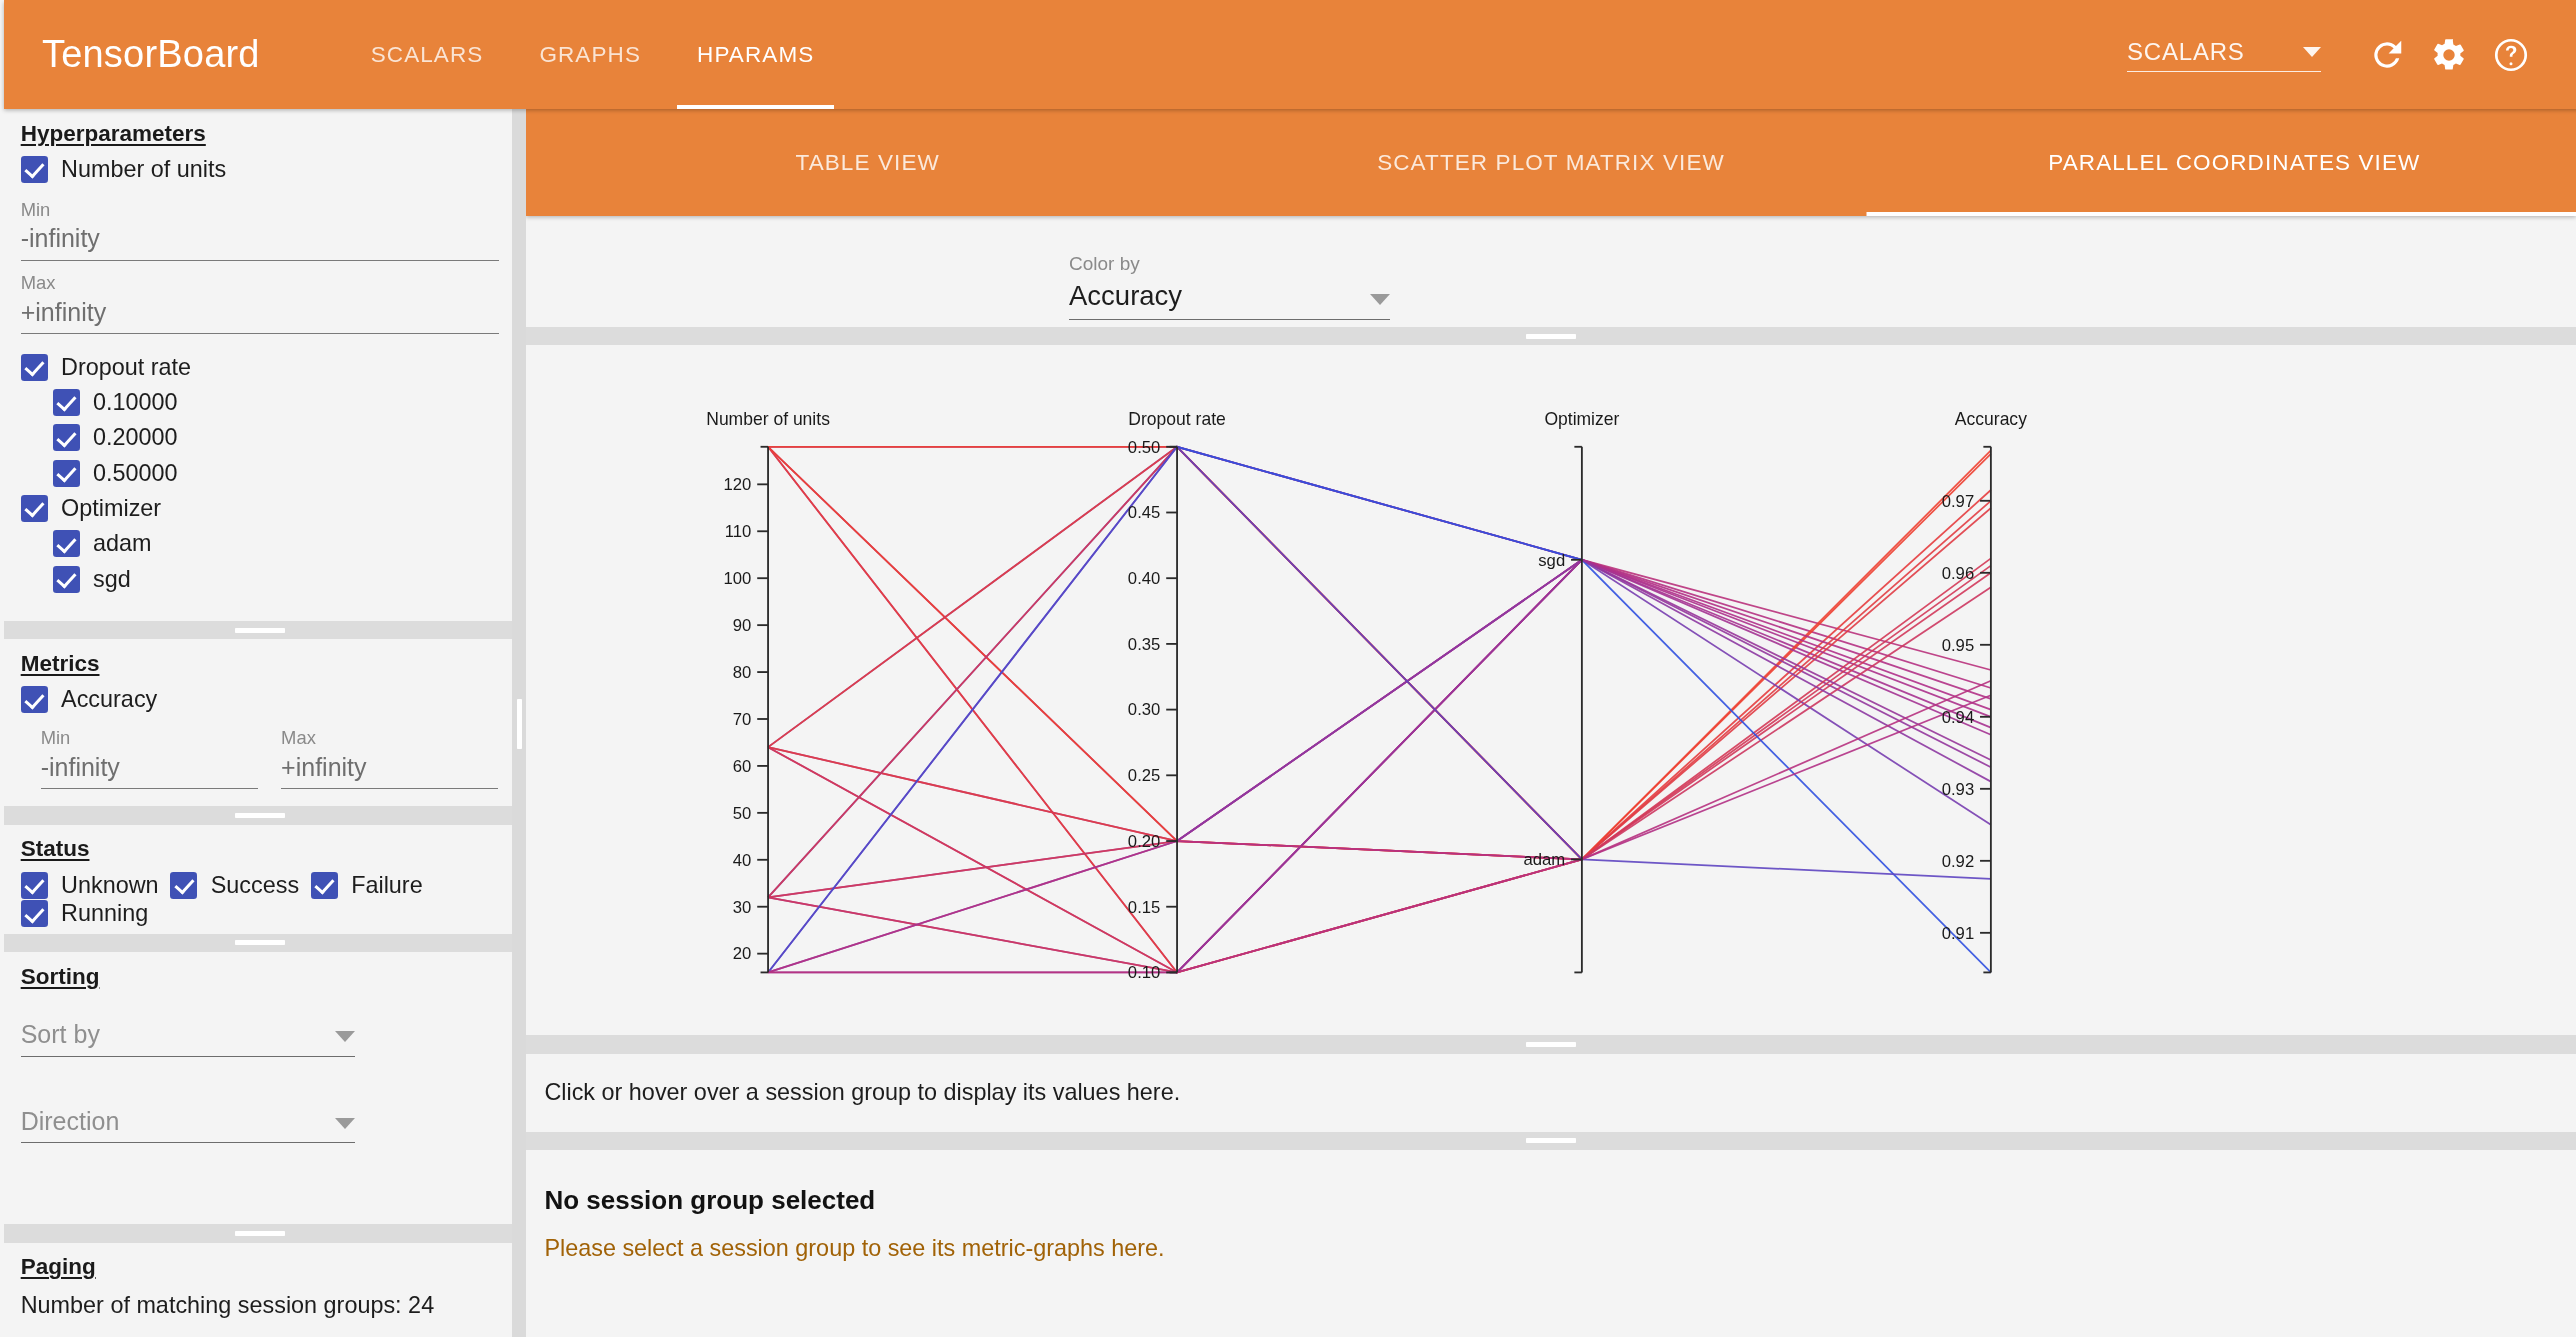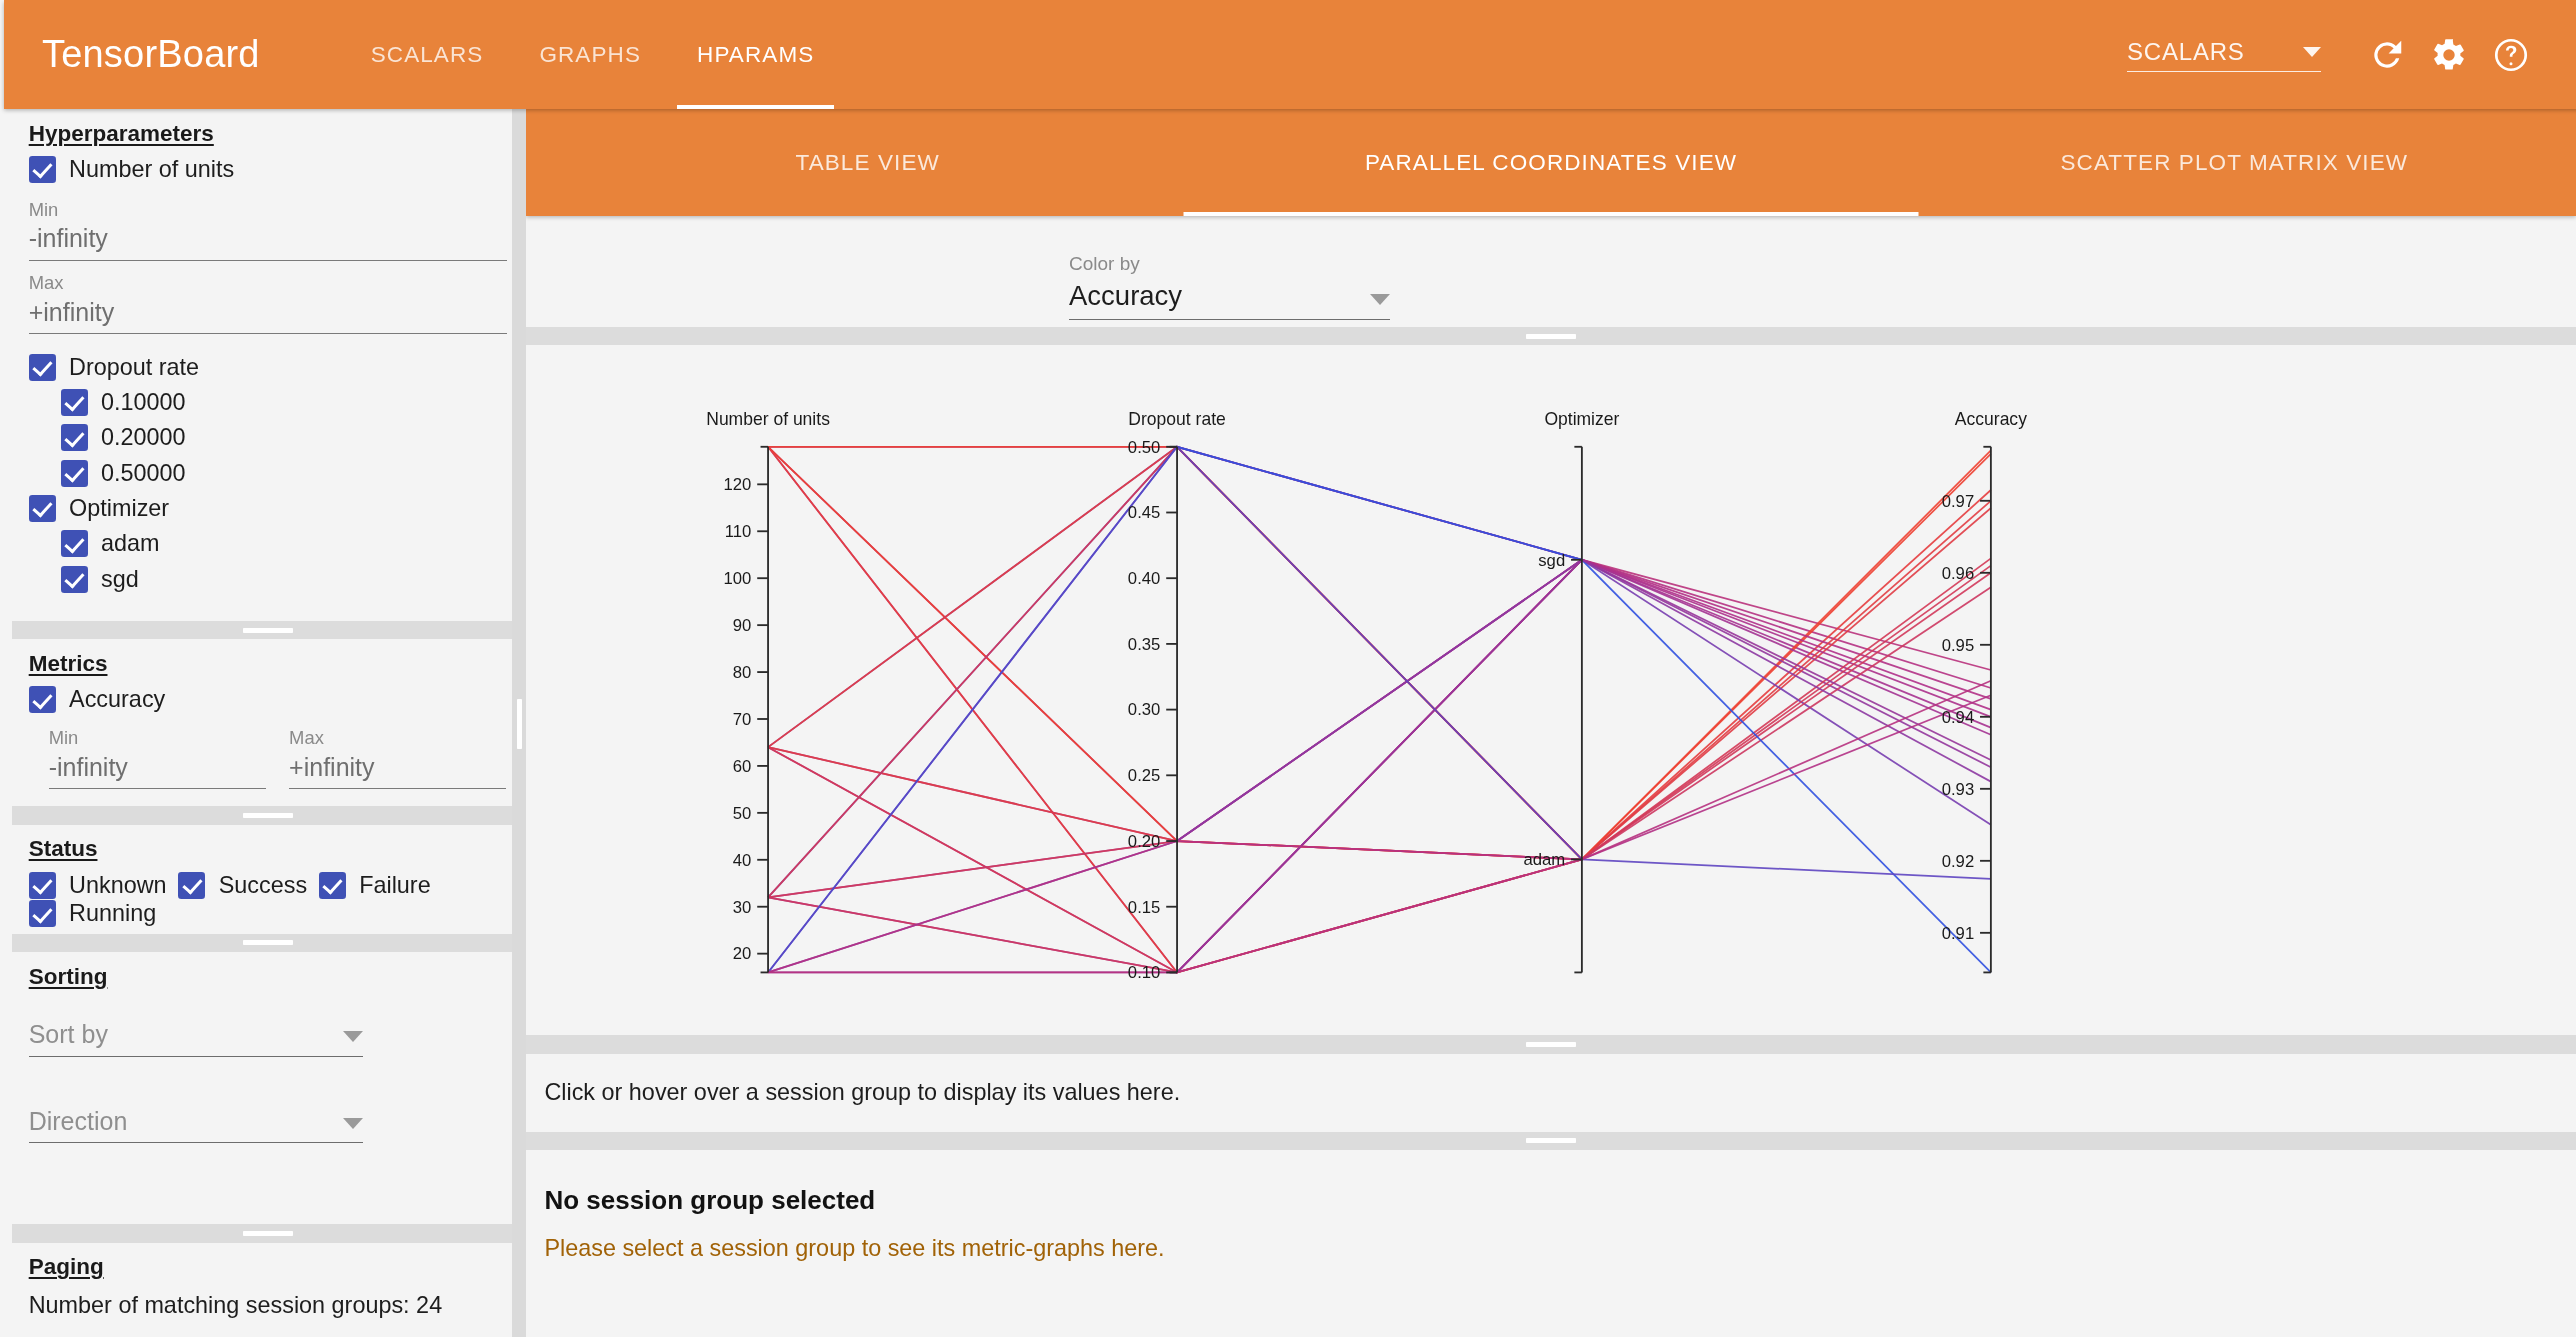--- a/index.html
+++ b/index.html
@@ -58,21 +58,21 @@
   }
   .bar-icon {
     width: 62px; height: 62px; display: flex; align-items: center; justify-content: center;
     cursor: pointer;
   }
   
   #below { position: absolute; left: 0; top: 109px; width: 2576px; height: 1229px; }
 
   
   #sidebar {
-    position: absolute; left: 12px; top: 0; width: 512px; height: 1229px;
+    position: absolute; left: 4px; top: 0; width: 512px; height: 1229px;
     background: #dadada; overflow: hidden;
   }
   .panel {
     background: #f4f4f4; width: 512px; padding: 0 16.7px;
     position: relative;
   }
   .panel-title {
     font-size: 22.5px; font-weight: 700; color: #1a1a1a;
     text-decoration: underline; text-underline-offset: 3.3px;
     padding-top: 11.7px; padding-bottom: 5px;
@@ -361,25 +361,25 @@
   <div id="vsplit">
       <span class="grip"></span>
     </div>
 
   <div id="main">
 
     <div id="view-tabs">
       <div class="view-tab">
         <span>TABLE VIEW</span>
       </div>
+      <div class="view-tab">
+        <span>SCATTER PLOT MATRIX VIEW</span>
+      </div>
       <div class="view-tab active">
         <span>PARALLEL COORDINATES VIEW</span>
-      </div>
-      <div class="view-tab">
-        <span>SCATTER PLOT MATRIX VIEW</span>
       </div>
     </div>
 
     <div id="colorby-bar">
       <div id="colorby">
         <div class="cb-lab">Color by</div>
         <div class="cb-sel">
           <span class="cb-val">Accuracy</span>
           <span class="caret"></span>
         </div>

